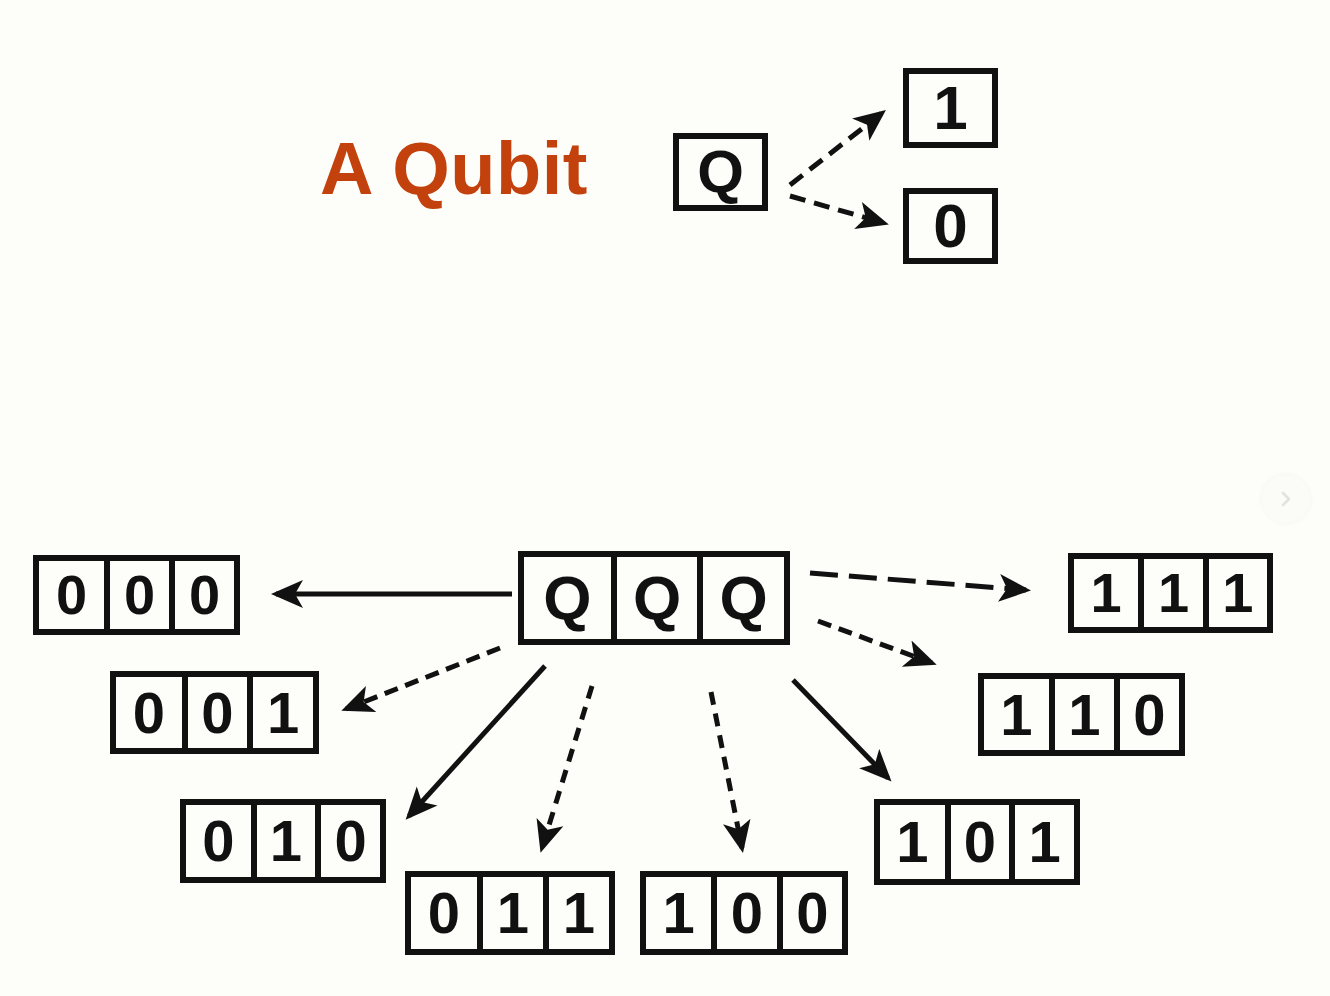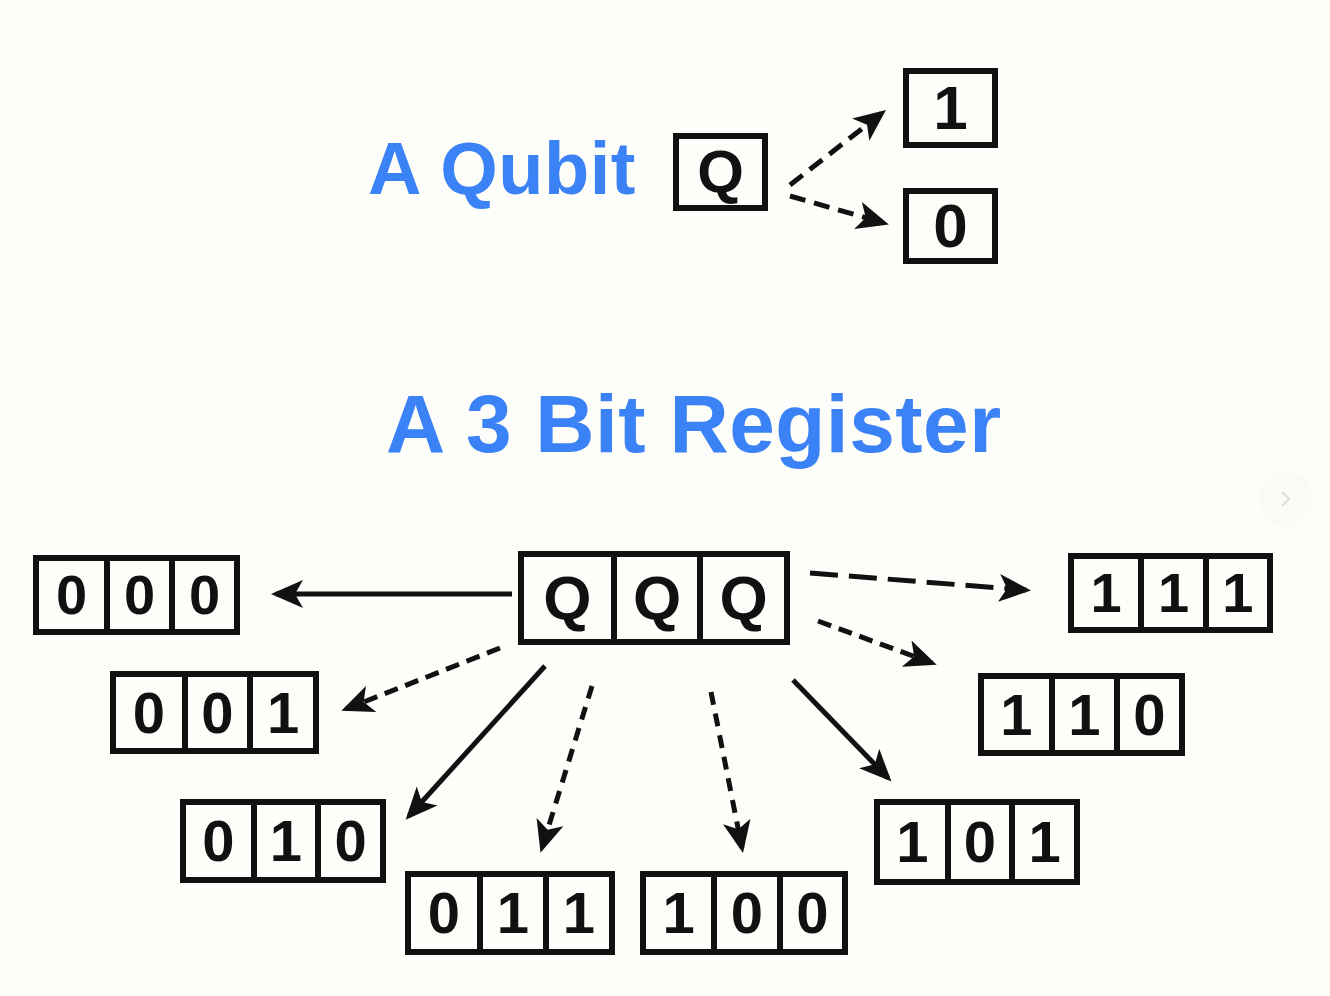--- a/index.html
+++ b/index.html
@@ -16,27 +16,26 @@
     position: relative;
     width: 1330px;
     height: 996px;
     background: #fdfdfa;
     overflow: hidden;
   }
 
   
   .heading {
     position: absolute;
-    color: #3b82f6;
+    color: #c2410c;
     font-family: "Liberation Sans", sans-serif;
     font-weight: bold;
     letter-spacing: 0.5px;
     white-space: nowrap;
     line-height: 1;
-    margin-left: 48px;
   }
   #qubit-label {
     left: 320px;
     top: 132px;
     font-size: 74px;
   }
   #register-title {
     left: 338px;
     top: 383px;
     font-size: 82px;
@@ -107,21 +106,20 @@
   </div>
 
   <div class="reg box-single" style="left:903px; top:68px; width:95px; height:80px;">
     <div class="cell" style="width:100%; font-size:62px;">1</div>
   </div>
 
   <div class="reg box-single" style="left:903px; top:188px; width:95px; height:76px;">
     <div class="cell" style="width:100%; font-size:62px;">0</div>
   </div>
 
-  <div class="heading" id="register-title">A 3 Bit Register</div>
 
   <div class="reg" style="left:518px; top:551px; width:272px; height:94px;">
     <div class="cell" style="width:33.34%; font-size:62px;">Q</div>
     <div class="cell" style="width:33.33%; font-size:62px;">Q</div>
     <div class="cell" style="width:33.33%; font-size:62px;">Q</div>
   </div>
 
   <div class="reg" style="left:33px; top:555px; width:207px; height:80px;">
     <div class="cell" style="width:33.34%; font-size:56px;">0</div>
     <div class="cell" style="width:33.33%; font-size:56px;">0</div>

